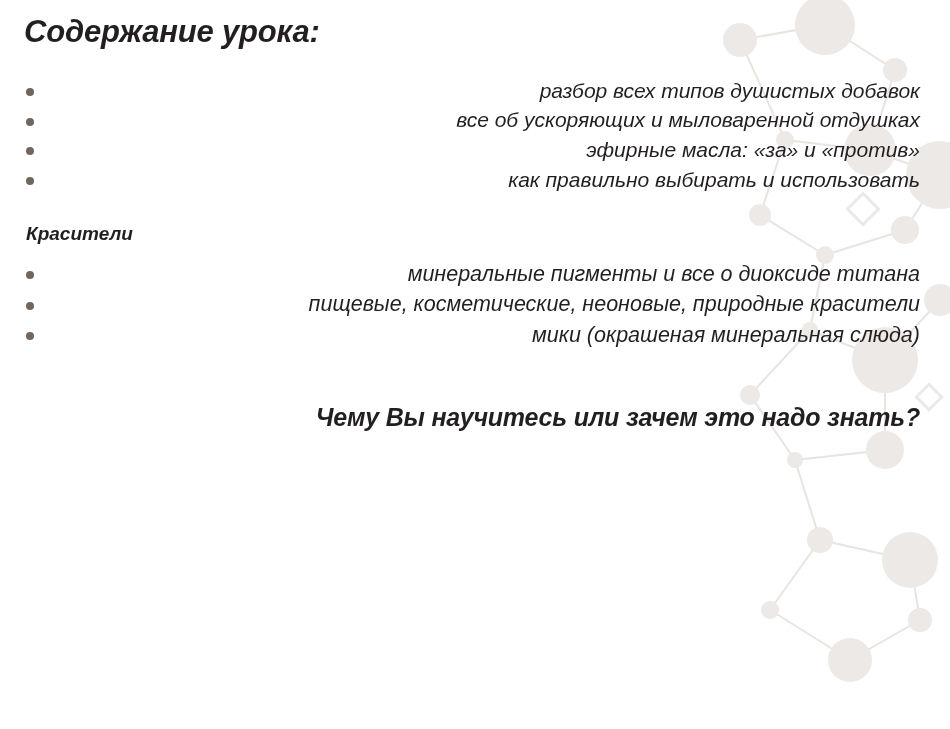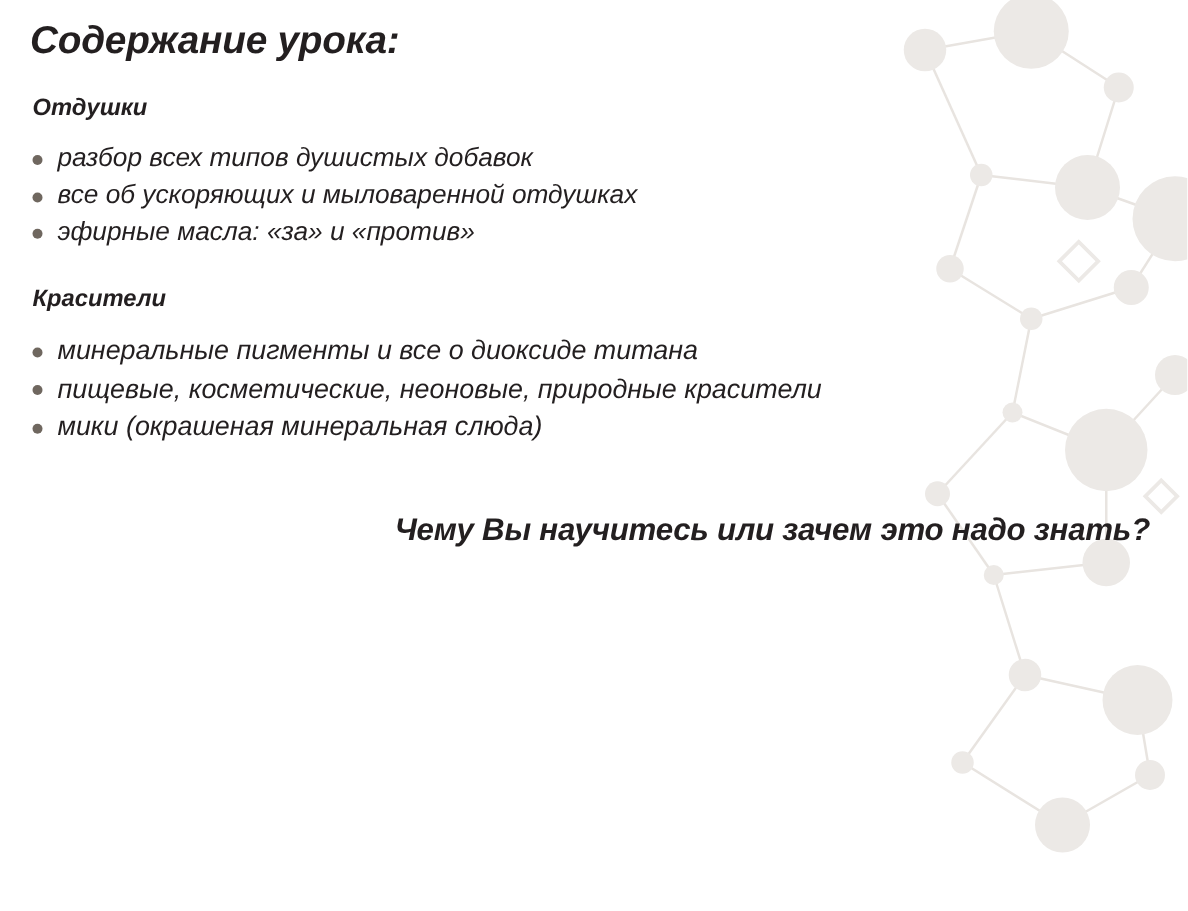--- a/index.html
+++ b/index.html
@@ -52,20 +52,21 @@
     font-weight: bold;
     font-style: italic;
     margin: 0 0 14px 2px;
     color: #231f20;
   }
 
   ul.bullets {
     list-style: none;
     margin: 0 0 28px 0;
     padding: 0;
+    text-align: right;
   }
   ul.bullets li {
     position: relative;
     padding-left: 22px;
     font-style: italic;
     line-height: 1.42;
     color: #231f20;
   }
   ul.bullets li::before {
     content: "";
@@ -158,25 +159,25 @@
       <rect x="232" y="198" width="22" height="22" transform="rotate(45 243 209)"></rect>
       <rect x="300" y="388" width="18" height="18" transform="rotate(45 309 397)"></rect>
     </g>
   </svg>
 </div>
 
 <div class="slide">
 
   <h1 class="main-title">Содержание урока:</h1>
 
-  <h2 class="section-head">Отдушки</h2>
   <ul class="bullets group-fragrance">
     <li>разбор всех типов душистых добавок</li>
     <li>все об ускоряющих и мыловаренной отдушках</li>
     <li>эфирные масла: «за» и «против»</li>
+    <li>как правильно выбирать и использовать</li>
   </ul>
 
   <h2 class="section-head">Красители</h2>
   <ul class="bullets group-colorants">
     <li>минеральные пигменты и все о диоксиде титана</li>
     <li>пищевые, косметические, неоновые, природные красители</li>
     <li>мики (окрашеная минеральная слюда)</li>
   </ul>
 
   <div class="spacer-1"></div>

